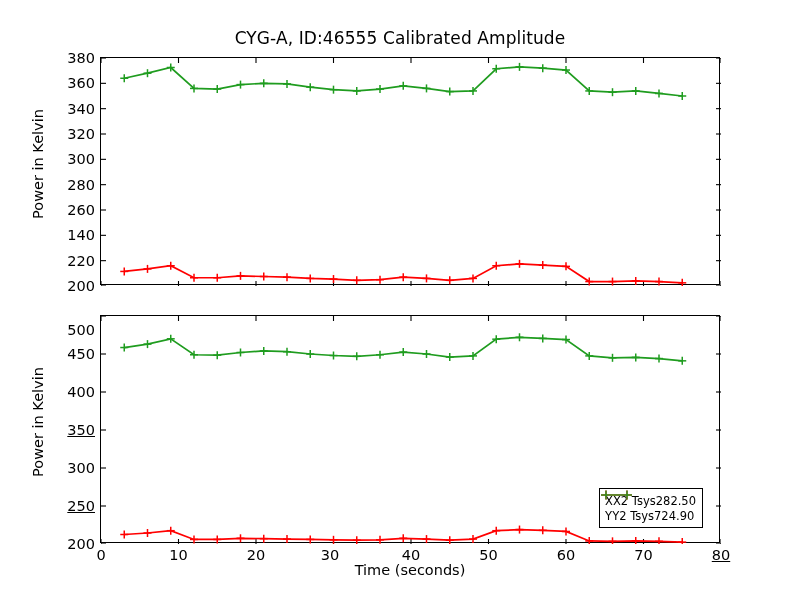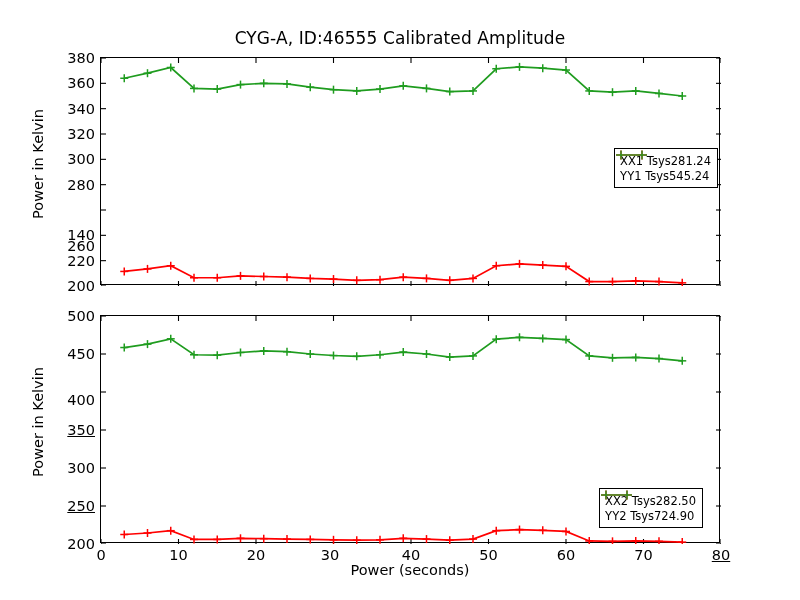--- a/index.html
+++ b/index.html
@@ -289,48 +289,30 @@
           <line x1="558" x2="558" y1="31.46666666666667" y2="39.46666666666667" stroke="#1f9c1f" stroke-width="1.5"></line>
           <line x1="577.25" x2="585.25" y1="38" y2="38" stroke="#1f9c1f" stroke-width="1.5"></line>
           <line x1="581.25" x2="581.25" y1="34" y2="42" stroke="#1f9c1f" stroke-width="1.5"></line>
         </g>
       </svg>
     <div class="ylabel" id="ylabel-top">Power in Kelvin</div>
     <div id="yticks-top">
         <div class="ytick-label" style="top: 228px;">200</div>
         <div class="ytick-label" style="top: 202.667px;">220</div>
         <div class="ytick-label" style="top: 177.333px;">140</div>
-        <div class="ytick-label" style="top: 152px; margin-top: 36px;">260</div>
+        <div class="ytick-label" style="top: 152px;">260</div>
         <div class="ytick-label" style="top: 126.667px;">280</div>
         <div class="ytick-label" style="top: 101.333px;">300</div>
         <div class="ytick-label" style="top: 76px;">320</div>
         <div class="ytick-label" style="top: 50.6667px;">340</div>
         <div class="ytick-label" style="top: 25.3333px;">360</div>
         <div class="ytick-label" style="top: 0px;">380</div>
       </div>
     <div id="xticks-top"></div>
 
-    <div class="legend" id="legend-top">
-      <div class="legend-row">
-        <svg class="legend-marker" viewBox="0 0 33 12">
-          <line x1="1" y1="6" x2="32" y2="6" stroke="#ff0000" stroke-width="1.4"></line>
-          <line x1="6" y1="1.5" x2="6" y2="10.5" stroke="#ff0000" stroke-width="1.4"></line>
-          <line x1="27" y1="1.5" x2="27" y2="10.5" stroke="#ff0000" stroke-width="1.4"></line>
-        </svg>
-        <span class="legend-text">XX1 Tsys281.24</span>
-      </div>
-      <div class="legend-row">
-        <svg class="legend-marker" viewBox="0 0 33 12">
-          <line x1="1" y1="6" x2="32" y2="6" stroke="#1f9c1f" stroke-width="1.4"></line>
-          <line x1="6" y1="1.5" x2="6" y2="10.5" stroke="#1f9c1f" stroke-width="1.4"></line>
-          <line x1="27" y1="1.5" x2="27" y2="10.5" stroke="#1f9c1f" stroke-width="1.4"></line>
-        </svg>
-        <span class="legend-text">YY1 Tsys545.24</span>
-      </div>
-    </div>
   </div>
 
   <div class="axes" id="axes-bottom">
     <svg id="svg-bottom" width="620" height="228">
         <line x1="0" x2="0" y1="0" y2="5" stroke="#000" stroke-width="1.1"></line>
         <line x1="0" x2="0" y1="223" y2="228" stroke="#000" stroke-width="1.1"></line>
         <line x1="77.5" x2="77.5" y1="0" y2="5" stroke="#000" stroke-width="1.1"></line>
         <line x1="77.5" x2="77.5" y1="223" y2="228" stroke="#000" stroke-width="1.1"></line>
         <line x1="155" x2="155" y1="0" y2="5" stroke="#000" stroke-width="1.1"></line>
         <line x1="155" x2="155" y1="223" y2="228" stroke="#000" stroke-width="1.1"></line>
@@ -469,23 +451,23 @@
           <line x1="577.25" x2="585.25" y1="44.84" y2="44.84" stroke="#1f9c1f" stroke-width="1.5"></line>
           <line x1="581.25" x2="581.25" y1="40.84" y2="48.84" stroke="#1f9c1f" stroke-width="1.5"></line>
         </g>
       </svg>
     <div class="ylabel" id="ylabel-bottom">Power in Kelvin</div>
     <div id="yticks-bottom">
         <div class="ytick-label" style="top: 228px;">200</div>
         <div class="ytick-label" style="top: 190px; text-decoration: underline;">250</div>
         <div class="ytick-label" style="top: 152px;">300</div>
         <div class="ytick-label" style="top: 114px; text-decoration: underline;">350</div>
-        <div class="ytick-label" style="top: 84px;">400</div>
+        <div class="ytick-label" style="top: 76px;">400</div>
         <div class="ytick-label" style="top: 38px;">450</div>
-        <div class="ytick-label" style="top: 0px; margin-left: 40px;">500</div>
+        <div class="ytick-label" style="top: 14px; margin-left: 40px;">500</div>
       </div>
     <div id="xticks-bottom">
         <div class="xtick-label" style="left: 0px;">0</div>
         <div class="xtick-label" style="left: 77.5px;">10</div>
         <div class="xtick-label" style="left: 155px;">20</div>
         <div class="xtick-label" style="left: 229px; text-align: center;">30</div>
         <div class="xtick-label" style="left: 310px;">40</div>
         <div class="xtick-label" style="left: 387.5px;">50</div>
         <div class="xtick-label" style="left: 465px;">60</div>
         <div class="xtick-label" style="left: 542.5px;">70</div>
@@ -505,15 +487,15 @@
         <svg class="legend-marker" viewBox="0 0 33 12">
           <line x1="1" y1="6" x2="32" y2="6" stroke="#1f9c1f" stroke-width="1.4"></line>
           <line x1="6" y1="1.5" x2="6" y2="10.5" stroke="#1f9c1f" stroke-width="1.4"></line>
           <line x1="27" y1="1.5" x2="27" y2="10.5" stroke="#1f9c1f" stroke-width="1.4"></line>
         </svg>
         <span class="legend-text">YY2 Tsys724.90</span>
       </div>
     </div>
   </div>
 
-  <div class="xlabel">Power (seconds)</div>
+  <div class="xlabel">Time (seconds)</div>
 
 </div>
 
 </body></html>

